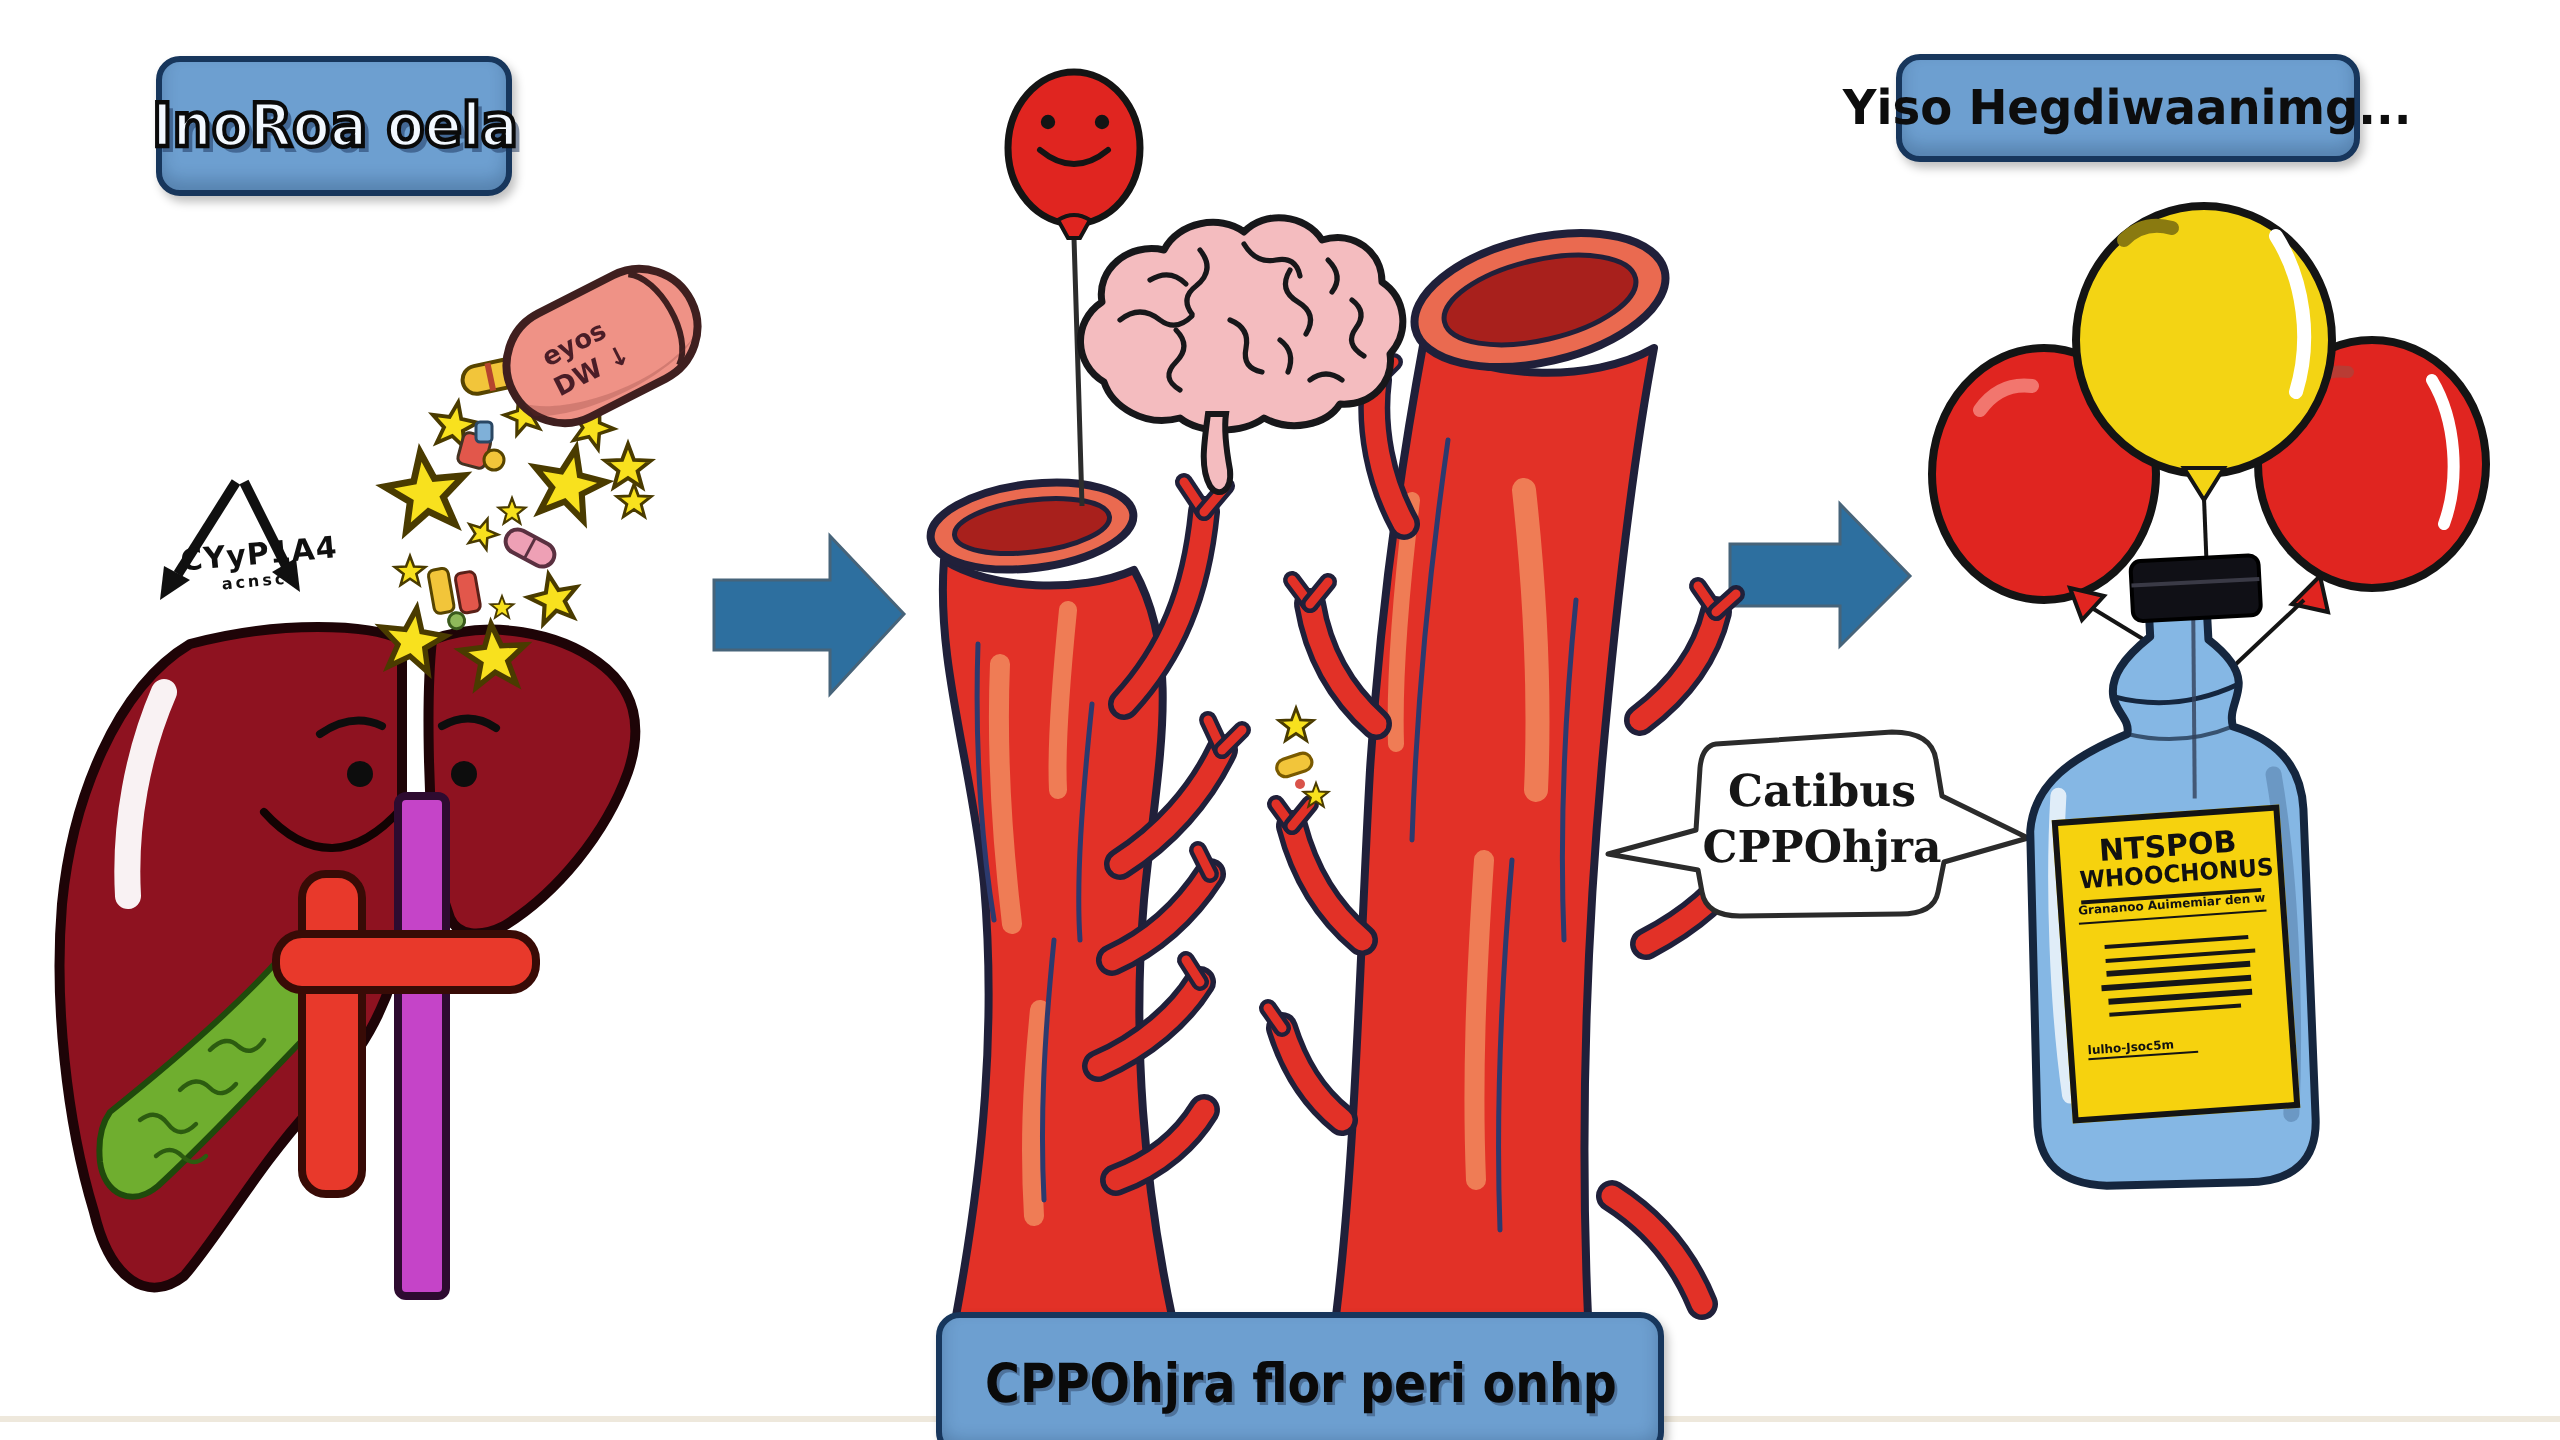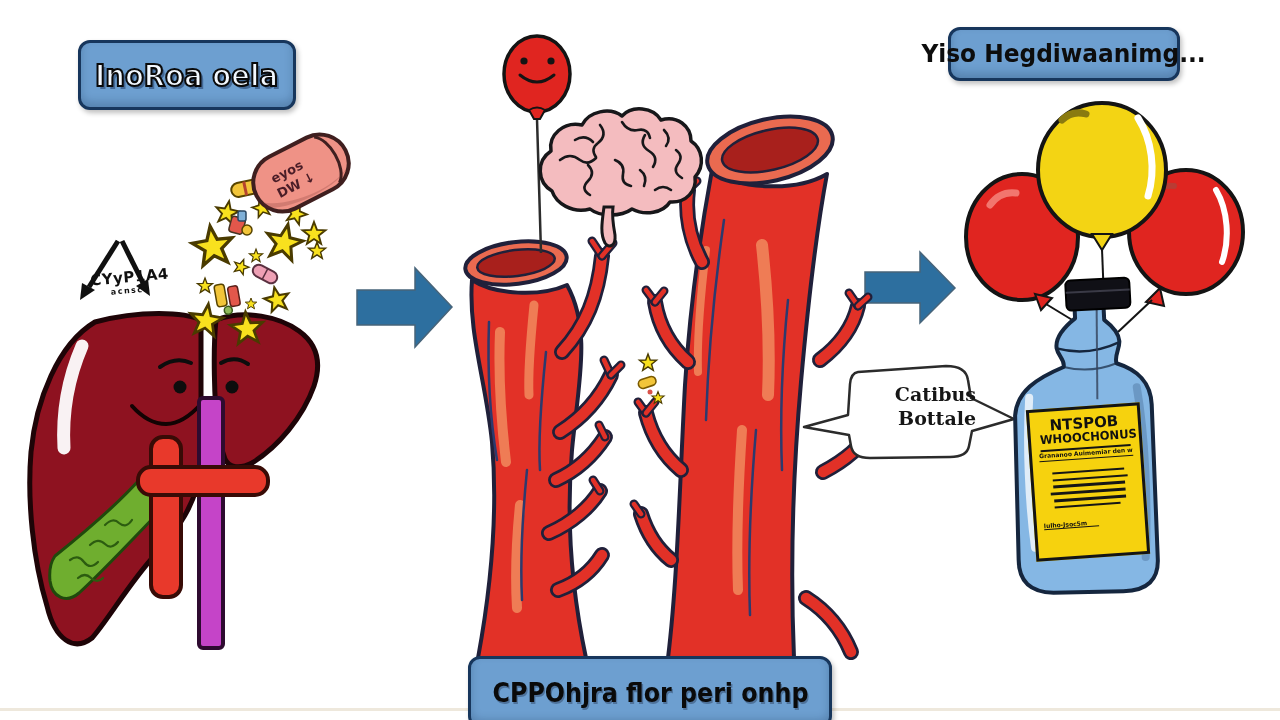--- a/index.html
+++ b/index.html
@@ -5,39 +5,39 @@
   html,body{margin:0;padding:0;background:#fff;}
   .stage{position:relative;width:1280px;height:720px;background:#ffffff;overflow:hidden;
          font-family:"DejaVu Sans",sans-serif;}
   .stage svg.art{position:absolute;left:0;top:0;}
 
   
   .label-box{position:absolute;background:#6d9fd0;border:3px solid #17365c;border-radius:12px;
              display:flex;align-items:center;justify-content:center;
              box-shadow:inset 0 -5px 8px rgba(10,30,60,.22), 2px 3px 5px rgba(0,0,0,.25);
              box-sizing:border-box;white-space:nowrap;}
-  .box-tl{left:78px;top:40px;width:218px;height:70px;}
+  .box-tl{left:78px;top:28px;width:178px;height:70px;}
   .box-tl span{font-size:30px;font-weight:bold;color:#f2f8ff;letter-spacing:0;
                -webkit-text-stroke:2.2px #0a0a0a;text-shadow:3px 3px 0 rgba(25,50,90,.5);
                transform:scaleX(.92);}
   .box-tr{left:948px;top:27px;width:232px;height:54px;}
   .box-tr span{font-size:24px;font-weight:bold;color:#0d0d0d;transform:scaleX(.97);}
   .box-bc{left:468px;top:656px;width:364px;height:72px;}
   .box-bc span{font-size:27px;font-weight:bold;color:#0a0a0a;transform:scaleX(.88);
                text-shadow:1.5px 1.5px 0 rgba(40,60,90,.45);}
 
   
   .cyp{position:absolute;left:82px;top:270px;width:96px;text-align:center;color:#101010;
        transform:rotate(-5deg);line-height:1;}
   .cyp .enzyme{font-size:15px;font-weight:bold;letter-spacing:.5px;}
   .cyp .sub{font-size:8px;font-weight:bold;letter-spacing:1.5px;margin-top:2px;}
 
   
-  .speech-text{position:absolute;left:846px;top:383px;width:130px;text-align:right;
-               font-family:"DejaVu Serif",serif;font-size:19px;font-weight:bold;color:#161616;
+  .speech-text{position:absolute;left:846px;top:383px;width:130px;text-align:center;
+               font-family:"DejaVu Serif",serif;font-size:22px;font-weight:bold;color:#161616;
                line-height:1.25;}
 
   
   .bottle-label{position:absolute;left:1031px;top:406px;width:114px;height:152px;
                 background:#f6d20e;border:3px solid #141414;box-sizing:border-box;
                 transform:rotate(-4deg);padding:7px 7px 5px;color:#111;overflow:hidden;}
   .bl1{font-size:15px;font-weight:bold;text-align:center;line-height:1;}
   .bl2{font-size:12px;font-weight:bold;text-align:center;line-height:1.15;
        border-bottom:2px solid #141414;padding-bottom:2px;transform:scaleX(.96);}
   .bl3{font-size:6px;font-weight:bold;text-align:center;border-bottom:1.5px solid #141414;
@@ -312,21 +312,21 @@
   <span>CPPOhjra flor peri onhp</span>
 </div>
 
 <div class="cyp">
   <div class="enzyme">CYyP1A4</div>
   <div class="sub">acnsco</div>
 </div>
 
 <div class="speech-text">
   <div>Catibus</div>
-  <div>Bottale</div>
+  <div>CPPOhjra</div>
 </div>
 
 <div class="bottle-label">
   <div class="bl1">NTSPOB</div>
   <div class="bl2">WHOOCHONUS</div>
   <div class="bl3">Grananoo Auimemiar den w</div>
   <div class="bl-lines">
     <div class="bl-line"></div>
         <div class="bl-line"></div>
         <div class="bl-line"></div>

